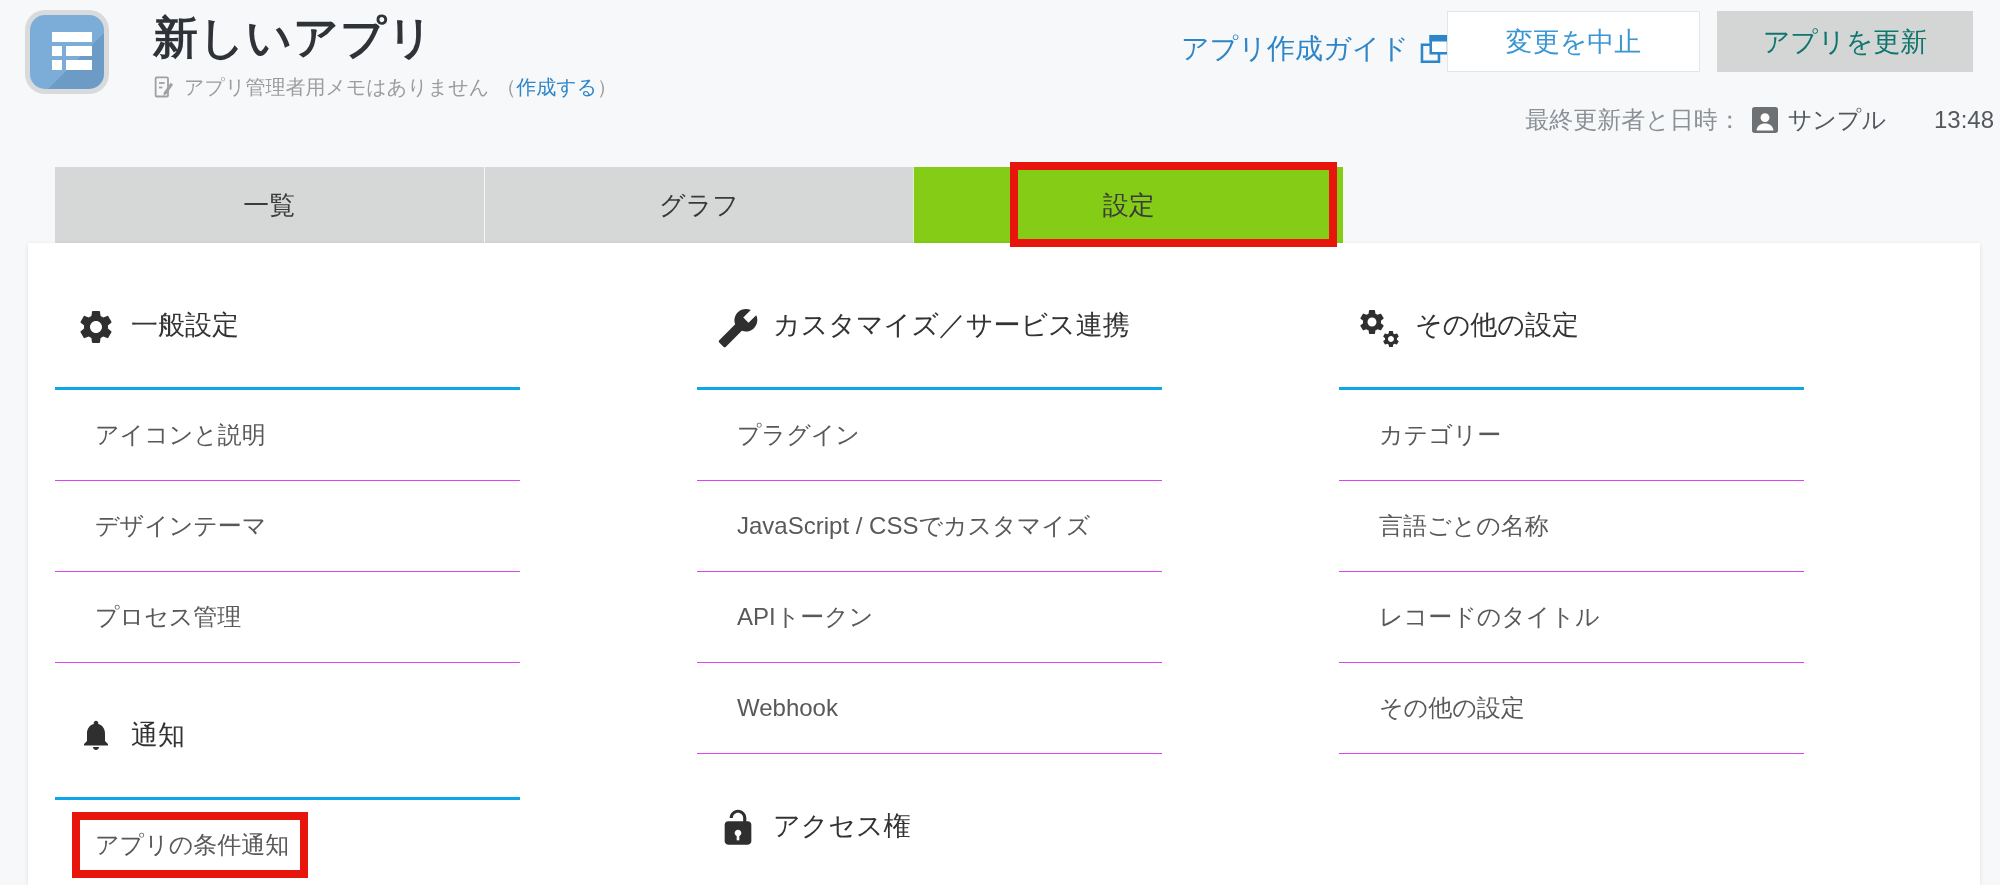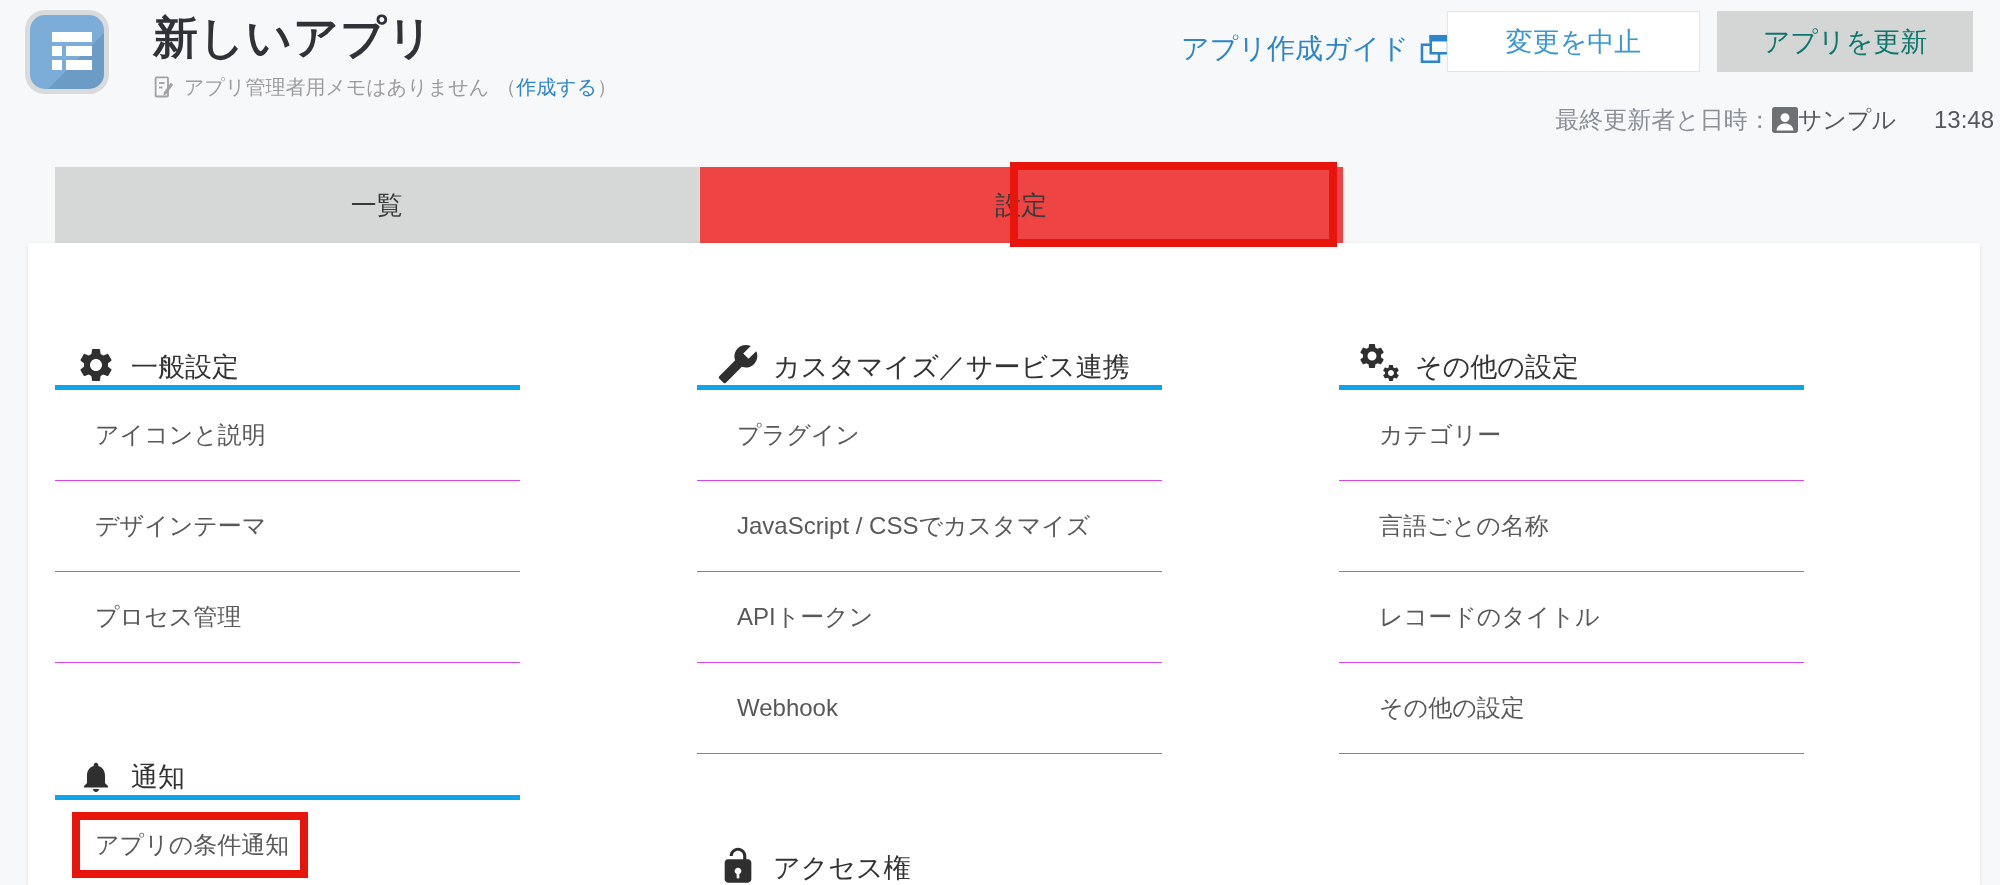--- a/index.html
+++ b/index.html
@@ -35,49 +35,49 @@
   }
   .btn {
     position:absolute; top:11px; height:61px;
     display:flex; align-items:center; justify-content:center;
     font-size:27px; cursor:pointer; white-space:nowrap;
   }
   .btn-cancel { left:1447px; width:253px; background:#ffffff; border:1px solid #e3e6e7; color:#3a97d3; }
   .btn-update { left:1717px; width:256px; background:#d4d5d5; border:none; color:#0f766e; }
   .meta-line {
     position:absolute; right:6px; top:104px; height:32px;
-    display:flex; align-items:center; 
+    display:flex; align-items:center; gap:10px;
     font-size:24px; color:#8a9095; white-space:nowrap;
   }
   .meta-strong { color:#54585b; }
   .meta-time { margin-left:38px; }
   
   .tabbar {
     position:absolute; left:55px; top:167px; width:1288px; height:76px; display:flex;
   }
   .tab {
     flex:1; display:flex; align-items:center; justify-content:center;
     background:#d6d8d8; color:#3a3a3a; font-size:26px; cursor:pointer;
     border-left:1px solid rgba(255,255,255,.75);
   }
   .tab:first-child { border-left:none; }
-  .tab.active { background:#ef4444; }
+  .tab.active { background:#84cc16; }
   
   .panel {
     position:absolute; left:28px; top:243px; width:1952px; height:642px;
     background:#ffffff; box-shadow:0 1px 4px rgba(0,0,0,.10);
   }
   .settings-grid {
     display:grid; grid-template-columns:465px 465px 465px; column-gap:177px;
     padding:64px 0 0 27px;
   }
   .sec + .sec { margin-top:54px; }
   .sec-head {
-    height:83px; display:flex; align-items:flex-end;
-    padding-left:18px; border-bottom:5px solid #0ea5e9;
+    height:83px; display:flex; align-items:flex-start;
+    padding-left:18px; border-bottom:3px solid #0ea5e9;
   }
   .sec-icon { width:46px; display:flex; justify-content:center; align-items:center; margin-right:12px; }
   .sec-title { font-size:27px; font-weight:normal; color:#333333; white-space:nowrap; }
   .item {
     height:91px; display:flex; align-items:center; padding-left:40px;
     border-bottom:1px solid #d946ef; font-size:24px; color:#595959;
     cursor:pointer; white-space:nowrap;text-align:right;
   }
   
   .hl-box { position:absolute; border:8px solid #e8150c; background:transparent; z-index:10; }
@@ -144,20 +144,21 @@
       <circle cx="12" cy="9.8" r="4.1" fill="#ffffff"></circle>
       <path d="M4.2 21.6c.4-4 3.6-6.3 7.8-6.3s7.4 2.3 7.8 6.3z" fill="#ffffff"></path>
     </svg>
   </span>
   <span class="meta-strong">サンプル</span>
   <span class="meta-strong meta-time">13:48</span>
 </div>
 
 <div class="tabbar">
   <div class="tab">一覧</div>
+  <div class="tab">グラフ</div>
   <div class="tab active">設定</div>
 </div>
 
 <div class="panel">
   <div class="settings-grid">
 
     <div>
       <section class="sec">
         <div class="sec-head">
           <span class="sec-icon">

